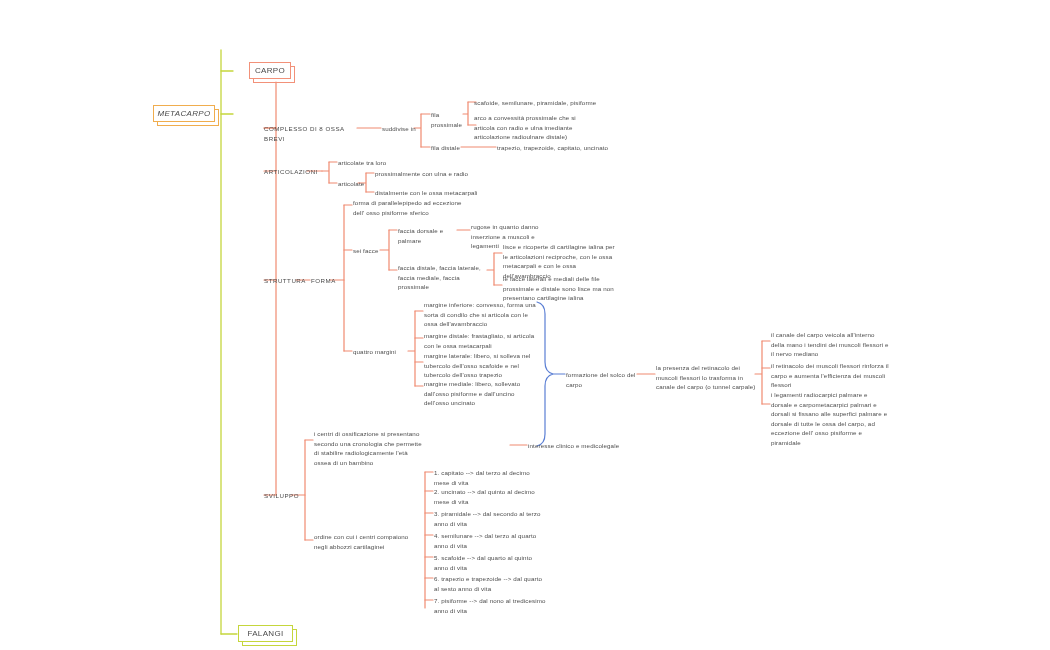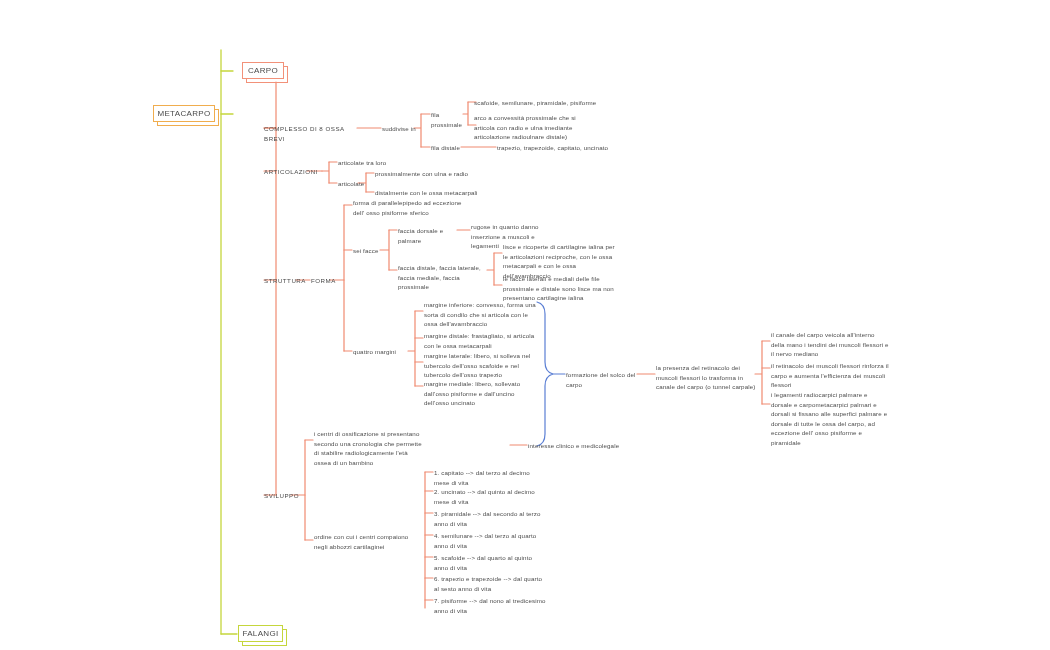--- a/index.html
+++ b/index.html
@@ -81,21 +81,21 @@
     position: absolute;
     left: 4px;
     top: 4px;
     width: 100%;
     height: 100%;
     box-sizing: border-box;
     z-index: 1;
   }
   .box-carpo .bx-inner { border: 1.4px solid #f29179; }
   .box-carpo::after { border: 1.4px solid #f29179; }
-  .box-metacarpo .bx-inner { border: 1.4px solid #f0ad4e; }
+  .box-metacarpo .bx-inner { border: 1.4px solid #f0ad4e; font-style: italic; }
   .box-metacarpo::after { border: 1.4px solid #f0ad4e; }
   .box-falangi .bx-inner { border: 1.4px solid #c5d63c; }
   .box-falangi::after { border: 1.4px solid #c5d63c; }
 
   
   .tnode {
     position: absolute;
     font-size: 6.2px;
     line-height: 1.55;
     color: #4d4d4d;
@@ -200,33 +200,33 @@
       <path d="M425,513 L433,513" stroke="#f08a70"></path>
       <path d="M425,535 L433,535" stroke="#f08a70"></path>
       <path d="M425,557 L433,557" stroke="#f08a70"></path>
       <path d="M425,578 L433,578" stroke="#f08a70"></path>
       <path d="M425,600 L433,600" stroke="#f08a70"></path>
       <path d="M490,540 L425,540" stroke="#f08a70" stroke-opacity="0"></path>
     </g>
   </svg>
 
 
-  <div class="box-node box-carpo" style="left:242px; top:62px; width:42px; height:17px;">
+  <div class="box-node box-carpo" style="left:249px; top:62px; width:42px; height:17px;">
     <div class="bx-inner">
         <span>CARPO</span>
       </div>
   </div>
 
   <div class="box-node box-metacarpo" style="left:153px; top:105px; width:62px; height:17px;">
     <div class="bx-inner">
         <span>METACARPO</span>
       </div>
   </div>
 
-  <div class="box-node box-falangi" style="left:238px; top:625px; width:45px; height:17px;">
+  <div class="box-node box-falangi" style="left:238px; top:625px; width:55px; height:17px;">
     <div class="bx-inner">
         <span>FALANGI</span>
       </div>
   </div>
 
   <div class="tnode caps" style="left:264px; top:124px; width:96px;">COMPLESSO DI 8 OSSA BREVI</div>
 
   <div class="tnode" style="left:382px; top:124px; width:36px;">suddivise in</div>
 
   <div class="tnode" style="left:431px; top:110px; width:40px;">fila prossimale</div>

